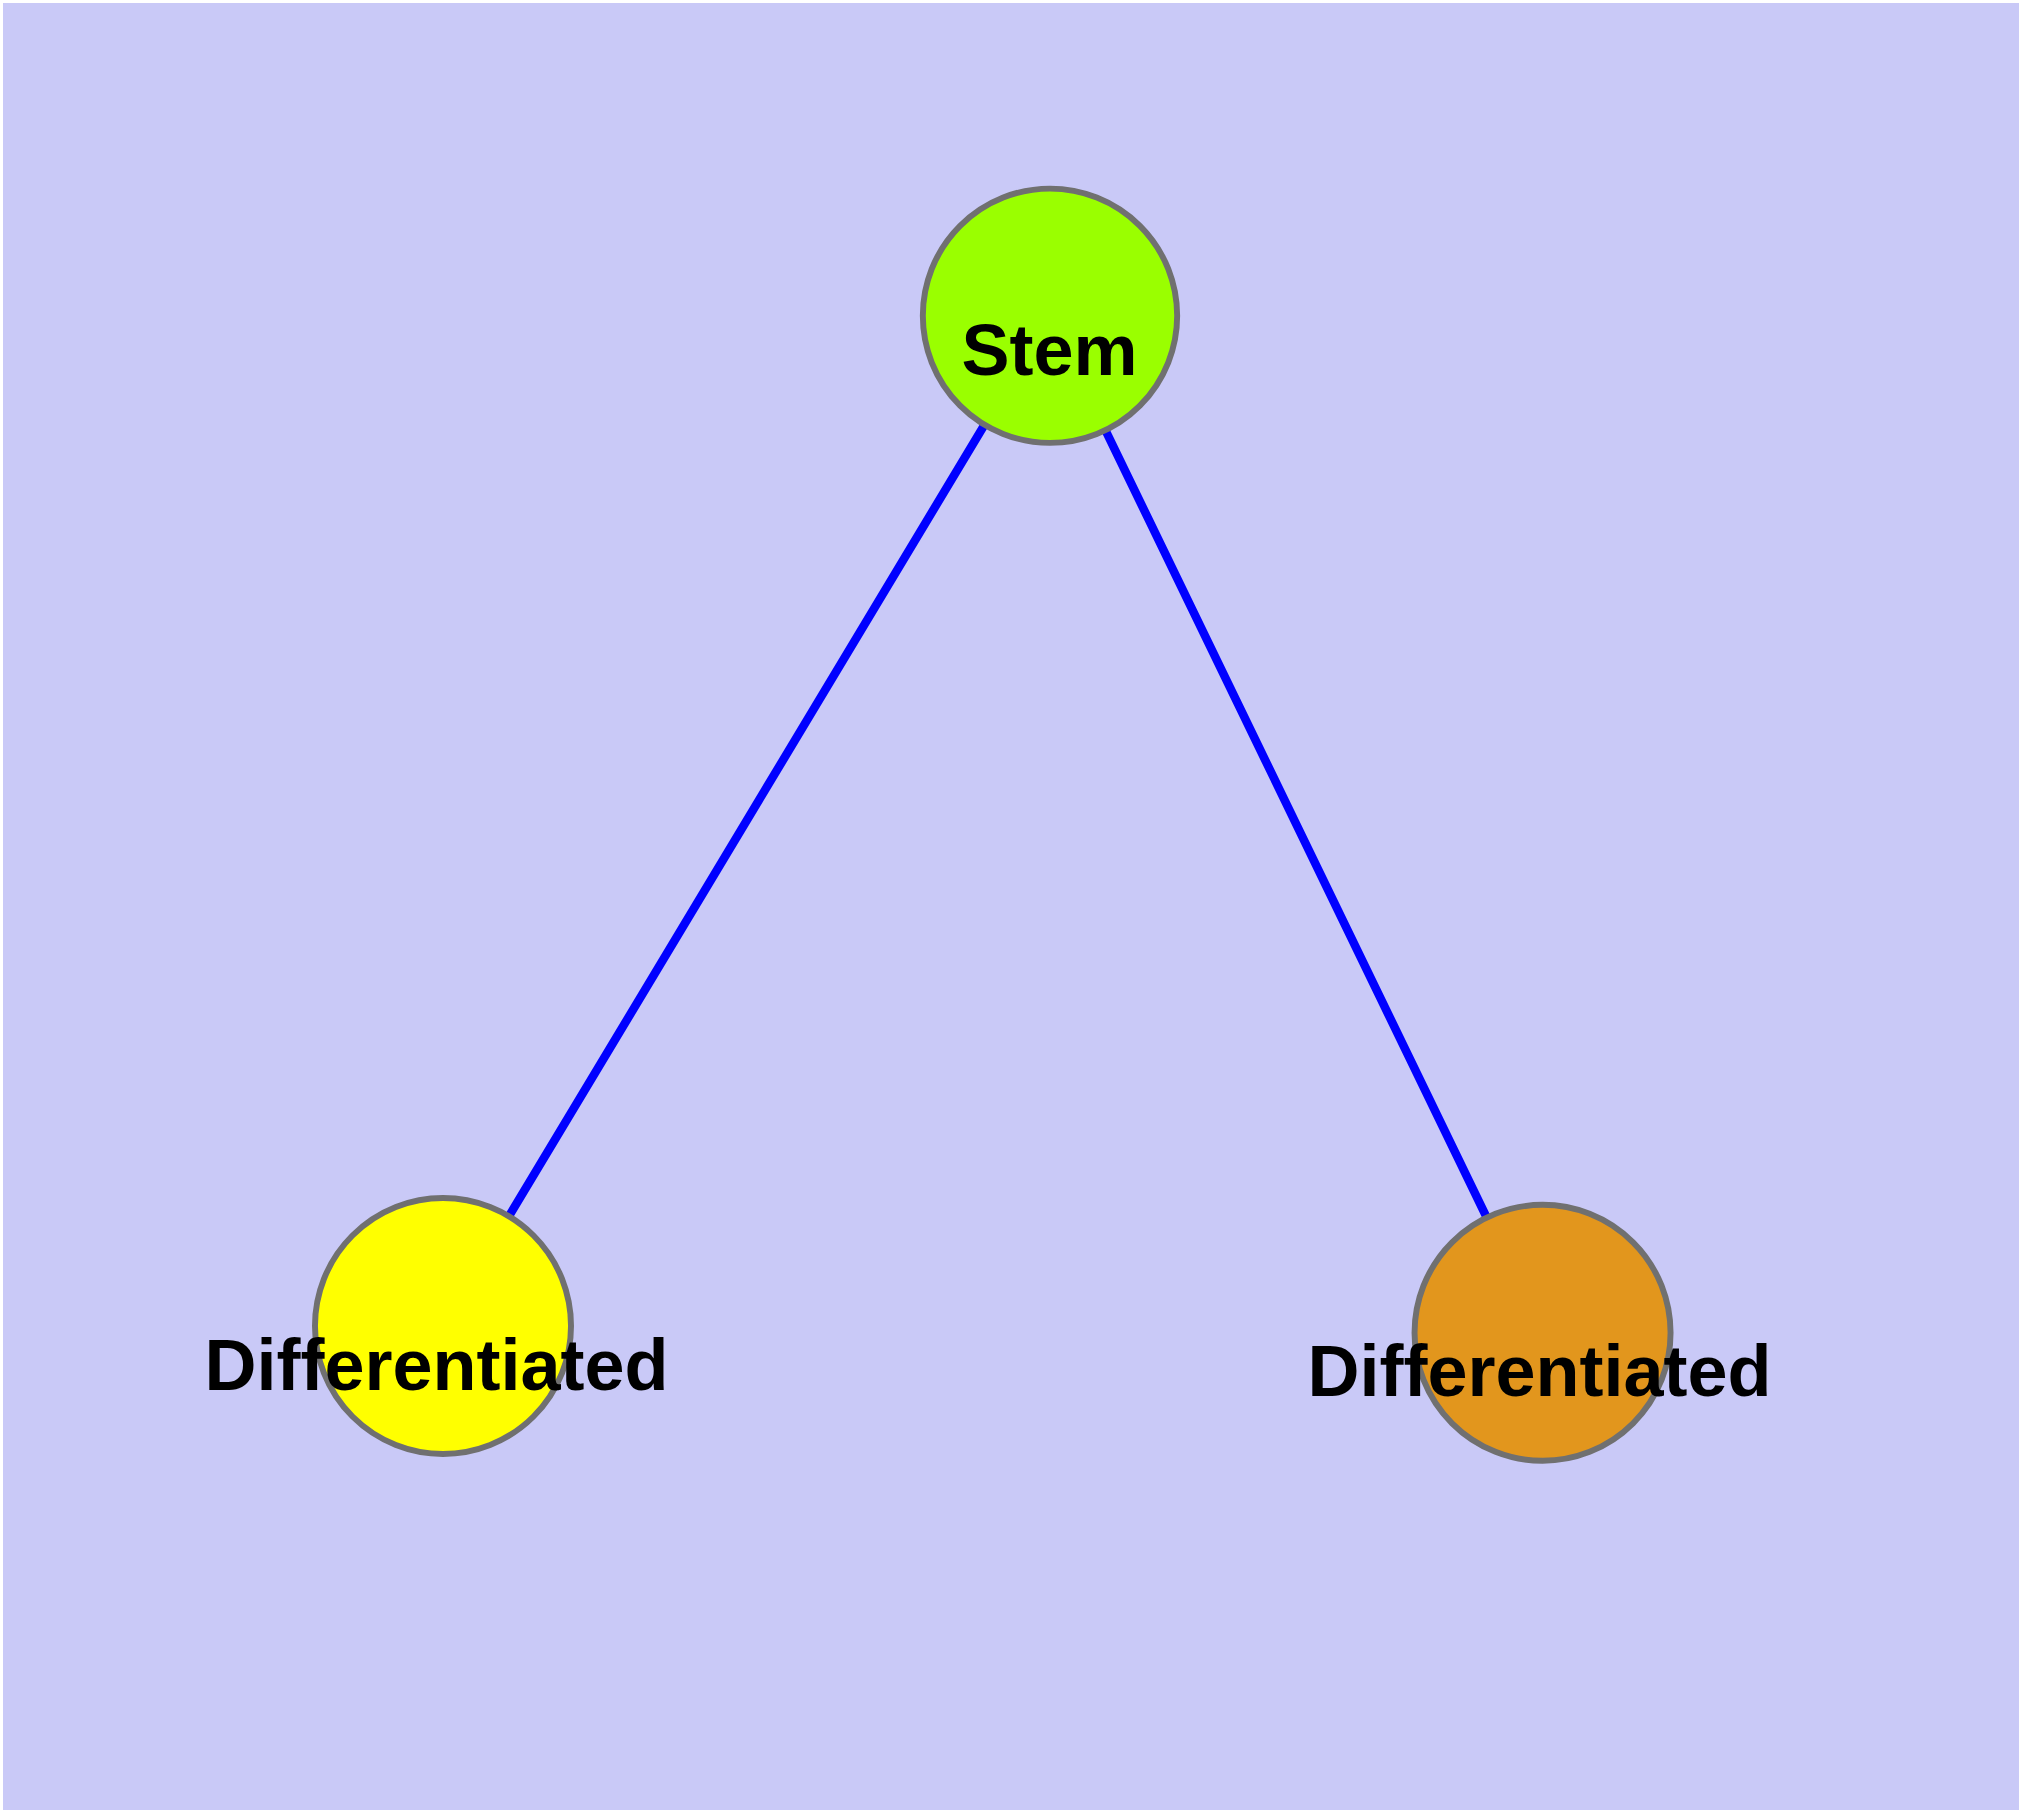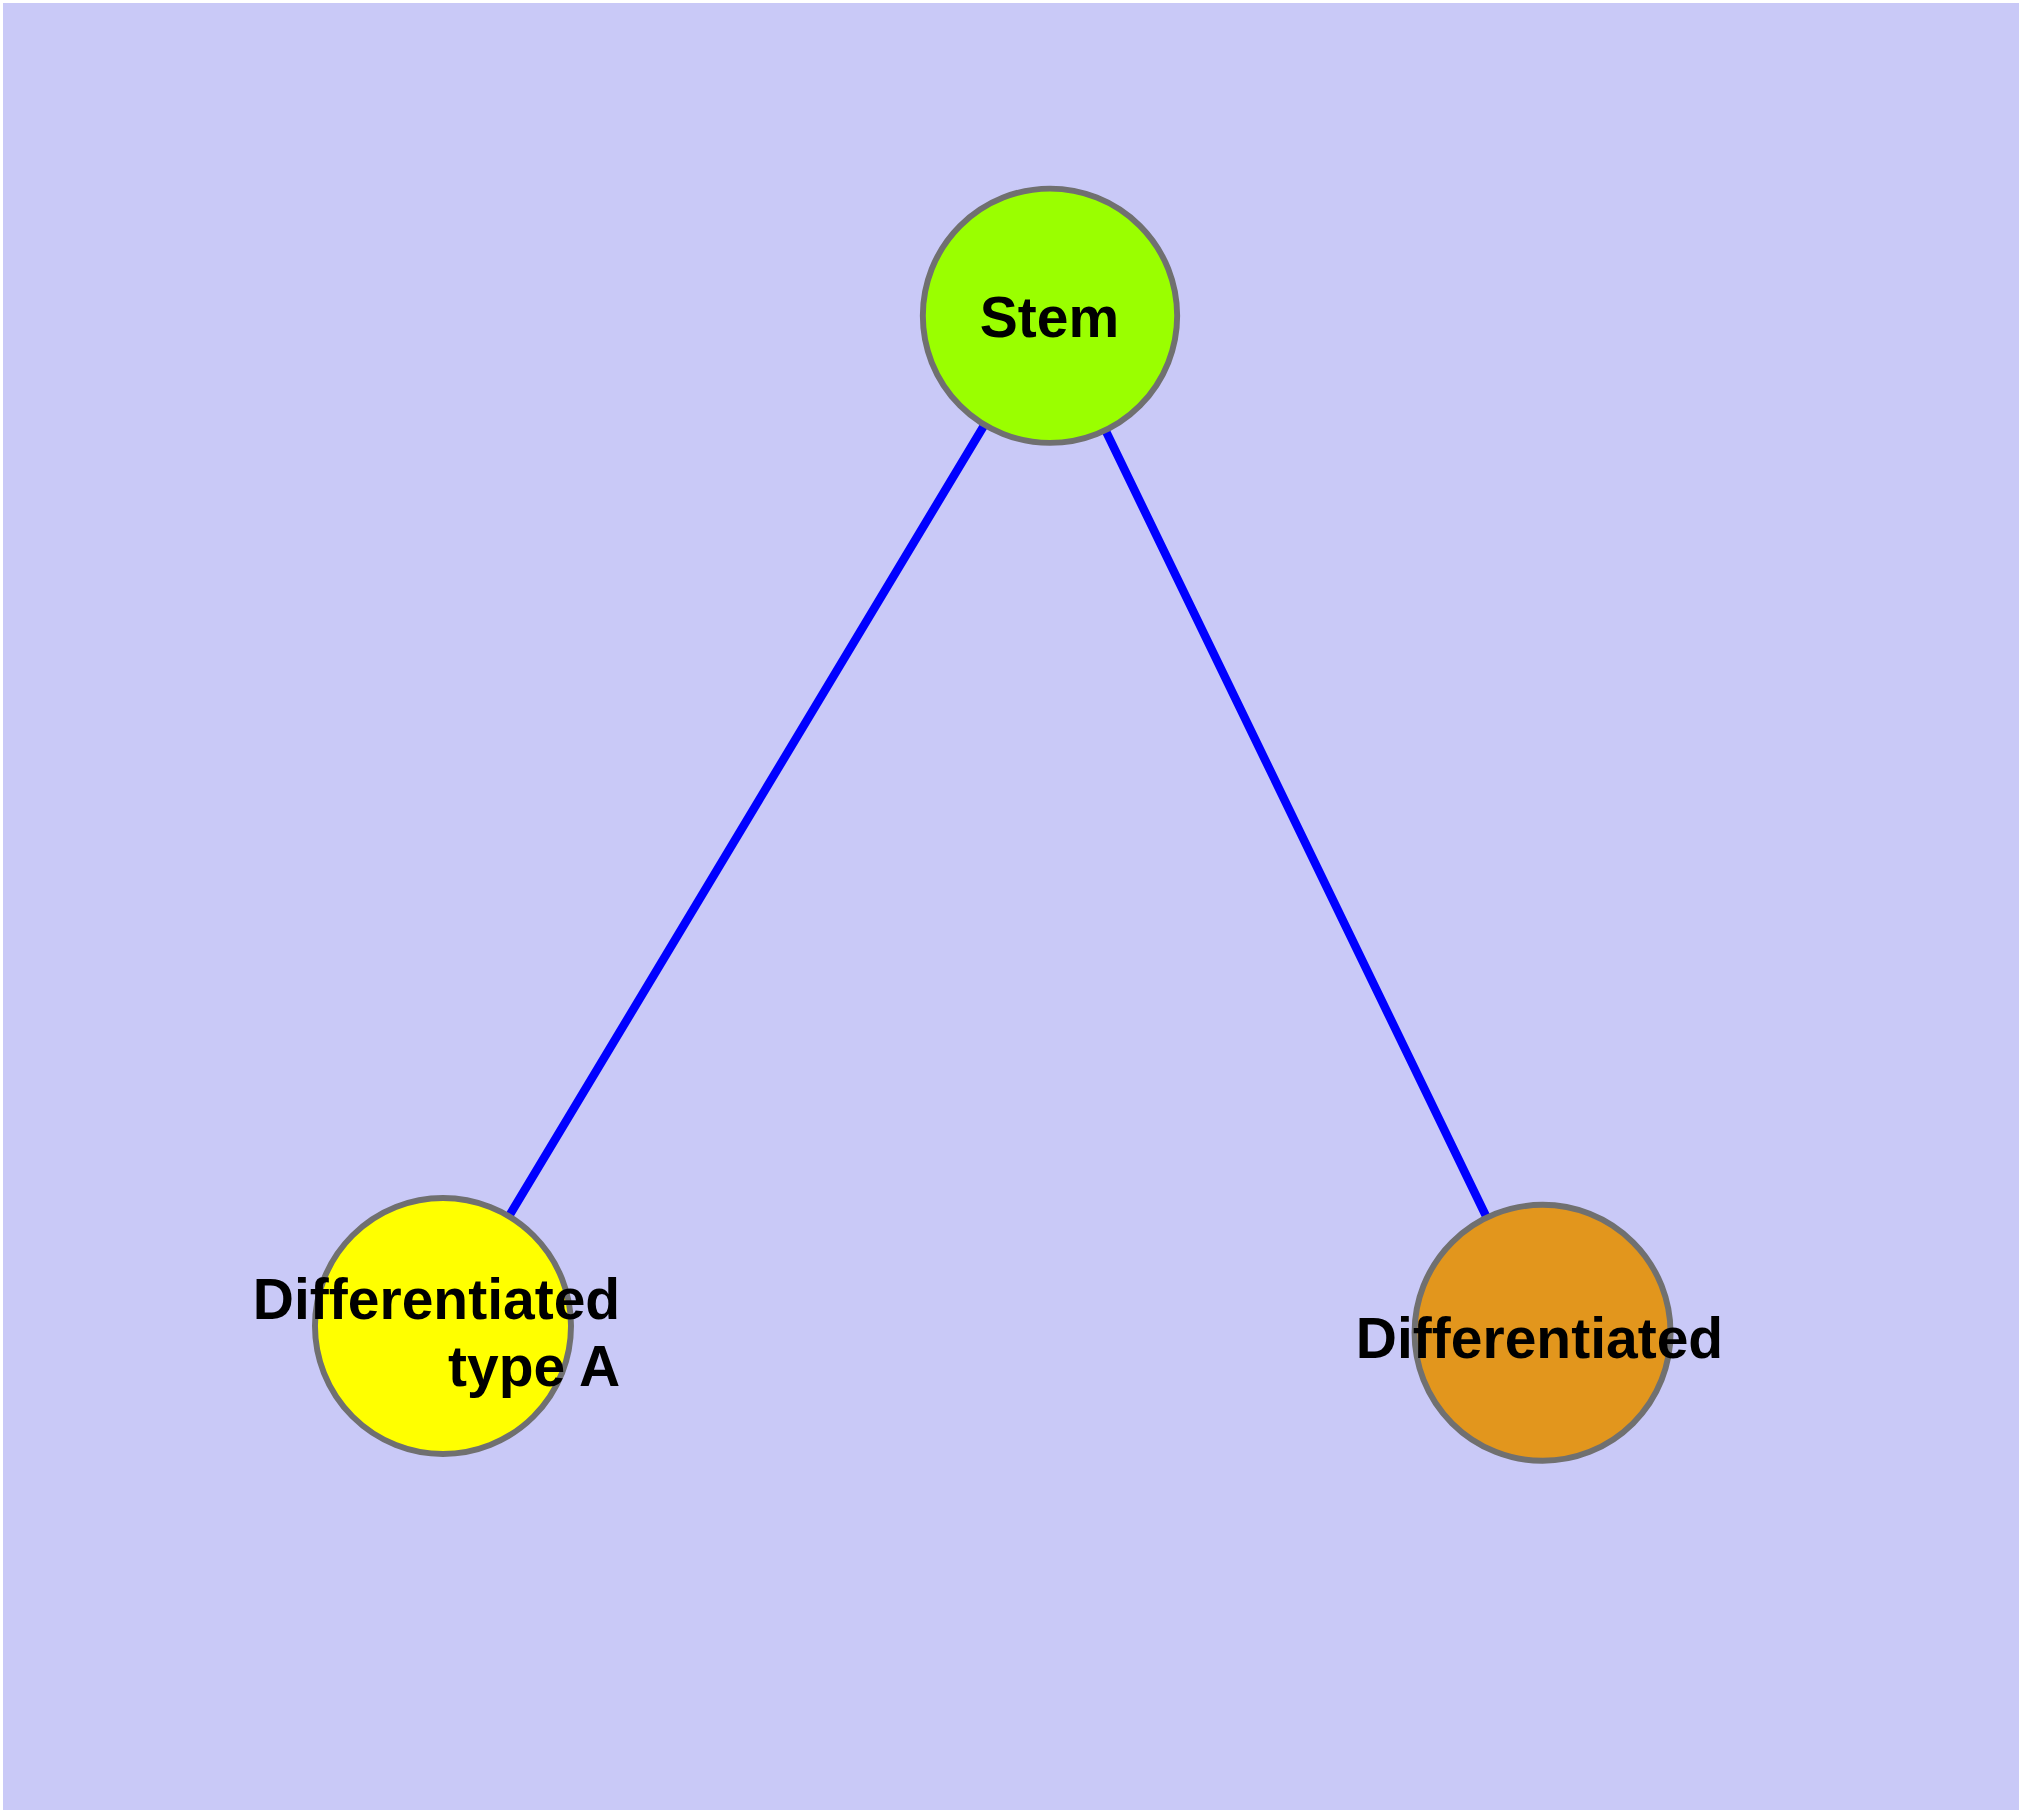--- a/index.html
+++ b/index.html
@@ -29,25 +29,26 @@
     left: 0;
     top: 0;
     width: 100%;
     height: 100%;
     display: block;
   }
   .node-label {
     position: absolute;
     transform: translate(-50%, -50%);
     font-weight: bold;
-    font-size: 57px;
+    font-size: 72px;
     line-height: 1.16;
     white-space: nowrap;
-    text-align: right;
+    text-align: left;
     letter-spacing: 0px;
+    margin-top: 34px;
   }
 </style>
 </head>
 <body>
 
 <div class="page">
   <div class="canvas" style="background-color: rgb(201, 201, 247);">
 
     <svg class="graph-svg" viewBox="0 0 2378 2131" preserveAspectRatio="none">
 
@@ -56,21 +57,20 @@
 
       <circle cx="1235" cy="369" r="150" stroke-width="7" fill="#9AFF00" stroke="#707070"></circle>
       <circle cx="519" cy="1561" r="151" stroke-width="7" fill="#FFFF00" stroke="#707070"></circle>
       <circle cx="1816" cy="1569" r="151" stroke-width="7" fill="#E2961D" stroke="#707070"></circle>
     </svg>
 
     <div class="node-label" style="left: 1047px; top: 314px; color: rgb(0, 0, 0);">Stem</div>
 
     <div class="node-label" style="left: 434px; top: 1329px; color: rgb(0, 0, 0);">
       <div>Differentiated</div>
-      <div>type A</div>
     </div>
 
     <div class="node-label" style="left: 1537px; top: 1335px; color: rgb(0, 0, 0);">
       <div>Differentiated</div>
     </div>
 
   </div>
 </div>
 
 

